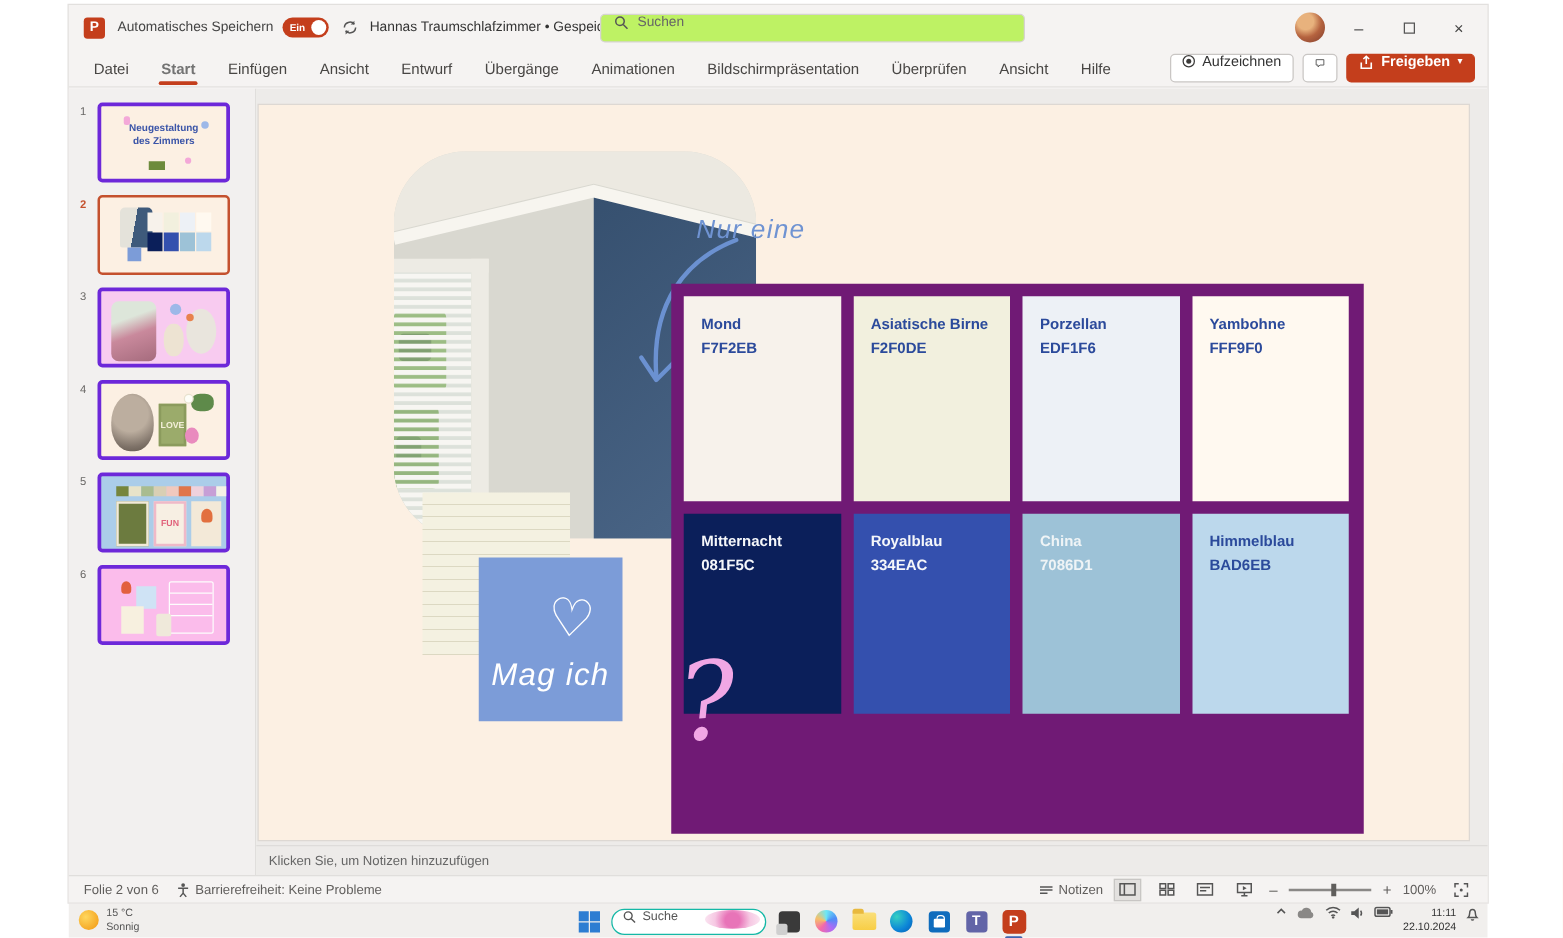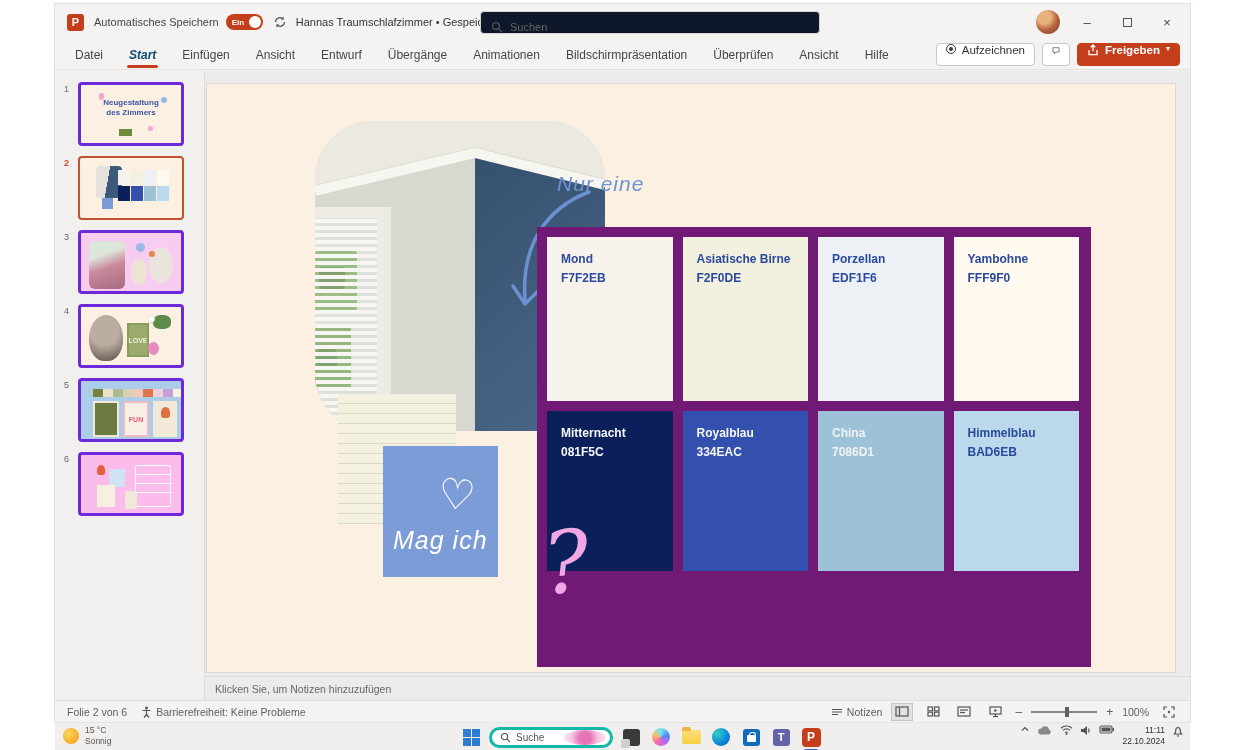--- a/index.html
+++ b/index.html
@@ -15,34 +15,34 @@
   .ppt-icon { width:17px; height:17px; border-radius:3px; background:#c43e1c; color:#fff;
     font-size:11px; font-weight:bold; display:flex; align-items:center; justify-content:center; }
   .autosave-label { font-size:11px; color:#444; margin-left:10px; }
   .toggle { width:37px; height:16px; border-radius:9px; background:#c43e1c; margin-left:7px;
     position:relative; display:flex; align-items:center; cursor:pointer; }
   .toggle .tg-label { color:#fff; font-size:8px; font-weight:bold; margin-left:6px; }
   .toggle .knob { position:absolute; right:2px; width:12px; height:12px; border-radius:50%; background:#fff; }
   .sync-icon { margin-left:10px; color:#555; }
   .doc-title { font-size:11px; color:#333; margin-left:9px; }
   .doc-caret { font-size:8px; color:#666; margin-left:5px; }
-  .search-box { position:absolute; left:425px; top:7px; width:340px; height:23px; background:#0f172a;
-    border:1px solid #d6d3d1; border-radius:4px; display:flex; align-items:flex-end; padding-left:10px; }
+  .search-box { position:absolute; left:425px; top:7px; width:340px; height:23px; background:#bef264;
+    border:1px solid #d6d3d1; border-radius:4px; display:flex; align-items:flex-start; padding-left:10px; }
   .search-box span { font-size:11px; color:#666; margin-left:7px; }
   .tb-right { position:absolute; right:10px; top:0; height:36px; display:flex; align-items:center; gap:14px; }
   .avatar { width:24px; height:24px; border-radius:50%;
     background:radial-gradient(circle at 35% 30%, #e8b27d 0 28%, #b5633f 55%, #7e3b2c 100%); }
   .winbtn { width:26px; text-align:center; color:#444; font-size:13px; cursor:pointer; }
   .maxbox { width:9px; height:9px; border:1px solid #555; display:inline-block; }
 
   
   .tabrow { position:relative; height:30px; display:flex; align-items:center; padding-left:18px;
     border-bottom:1px solid #e4e2e0; }
   .tab { font-size:12px; color:#484644; margin-right:22px; padding:4px 2px; cursor:pointer; position:relative; }
-  .tab.active { color:#0c4a6e; font-weight:bold;font-style:italic; }
+  .tab.active { color:#737373; font-weight:bold; }
   .tab.active::after { content:""; position:absolute; left:0; right:0; bottom:-2px; height:3px;
     border-radius:2px; background:#c43e1c; }
   .tabrow-right { position:absolute; right:10px; top:3px; display:flex; align-items:center; gap:7px; }
   .btn { height:23px; display:flex; gap:6px; background:#fff;
     border:1px solid #c9c6c4; border-radius:4px; padding:0 9px; font-size:11.5px; color:#333; cursor:pointer; }
   .rec-dot { width:10px; height:10px; border:1.5px solid #3b3a39; border-radius:50%; position:relative; }
   .rec-dot::after { content:""; position:absolute; inset:2px; background:#3b3a39; border-radius:50%; }
   .comment-btn { width:28px; justify-content:center; }
   .share-btn { background:#c43e1c; border-color:#c43e1c; color:#fff; font-weight:bold; }
   .share-caret { font-size:8px; }
@@ -105,22 +105,22 @@
     border-top:1px solid #e7e5e3; }
   .weather { position:absolute; left:8px; top:2px; display:flex; align-items:center; gap:6px; cursor:pointer; }
   .sun { width:16px; height:16px; border-radius:50%;
     background:radial-gradient(circle at 35% 35%, #ffd75e, #f5a623 75%); }
   .weather-text { font-size:8.5px; color:#555; line-height:1.25; }
   .tb-center { position:absolute; left:404px; top:2px; display:flex; align-items:center; gap:6px; }
   .tb-ic { width:24px; height:24px; display:flex; align-items:center; justify-content:center;
     cursor:pointer; position:relative; }
   .winlogo { display:grid; grid-template-columns:8px 8px; grid-template-rows:8px 8px; gap:1px; }
   .winlogo i { background:#2d7dd2; }
-  .tb-search { width:124px; height:21px; background:#fff; border:3px solid #14b8a6; border-radius:11px;
-    display:flex; align-items:center; padding:0 4px 0 8px; gap:5px; cursor:pointer; }
+  .tb-search { width:124px; height:21px; background:#fff; border:1px solid #14b8a6; border-radius:11px;
+    display:flex; align-items:flex-start; padding:0 4px 0 8px; gap:5px; cursor:pointer; }
   .tb-search span { font-size:10px; color:#555; flex:1; }
   .flower { width:15px; height:15px; border-radius:50%;
     background:radial-gradient(circle at 50% 55%, #e874b8 0 25%, #f6c8e3 60%, #fbe9f3); }
   .taskview { width:17px; height:17px; background:#3a3a3a; border-radius:3px; position:relative; }
   .taskview::after { content:""; position:absolute; left:-2px; bottom:-2px; width:9px; height:9px;
     background:#cfcfcf; border-radius:2px; }
   .copilot { width:18px; height:18px; border-radius:50%;
     background:conic-gradient(#6ee7f5,#4f8df7,#b06af5,#f569a8,#f5c16a,#6ee7f5); }
   .folder { width:19px; height:14px; background:linear-gradient(#fadf7a,#f8ce46); border-radius:2px;
     position:relative; }

